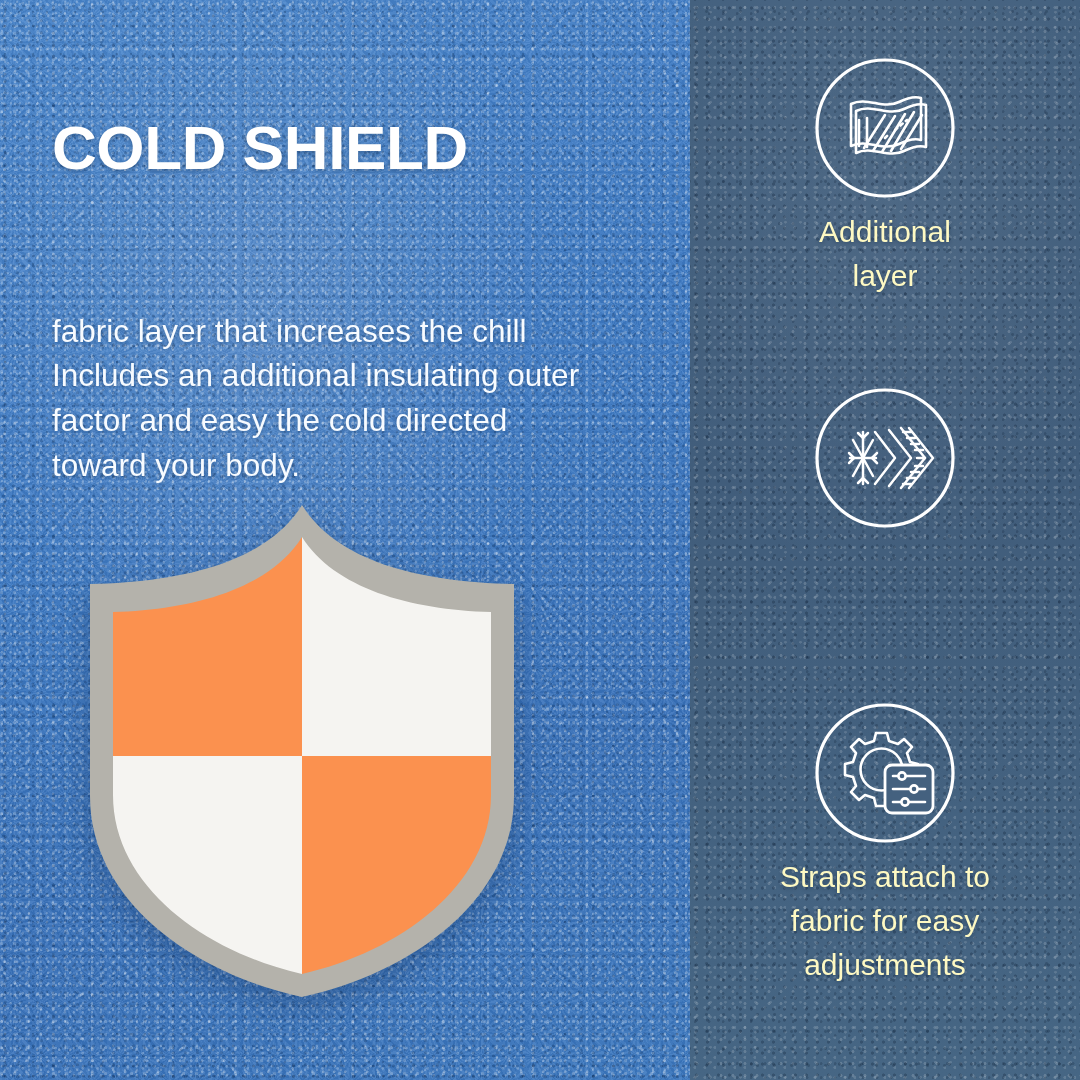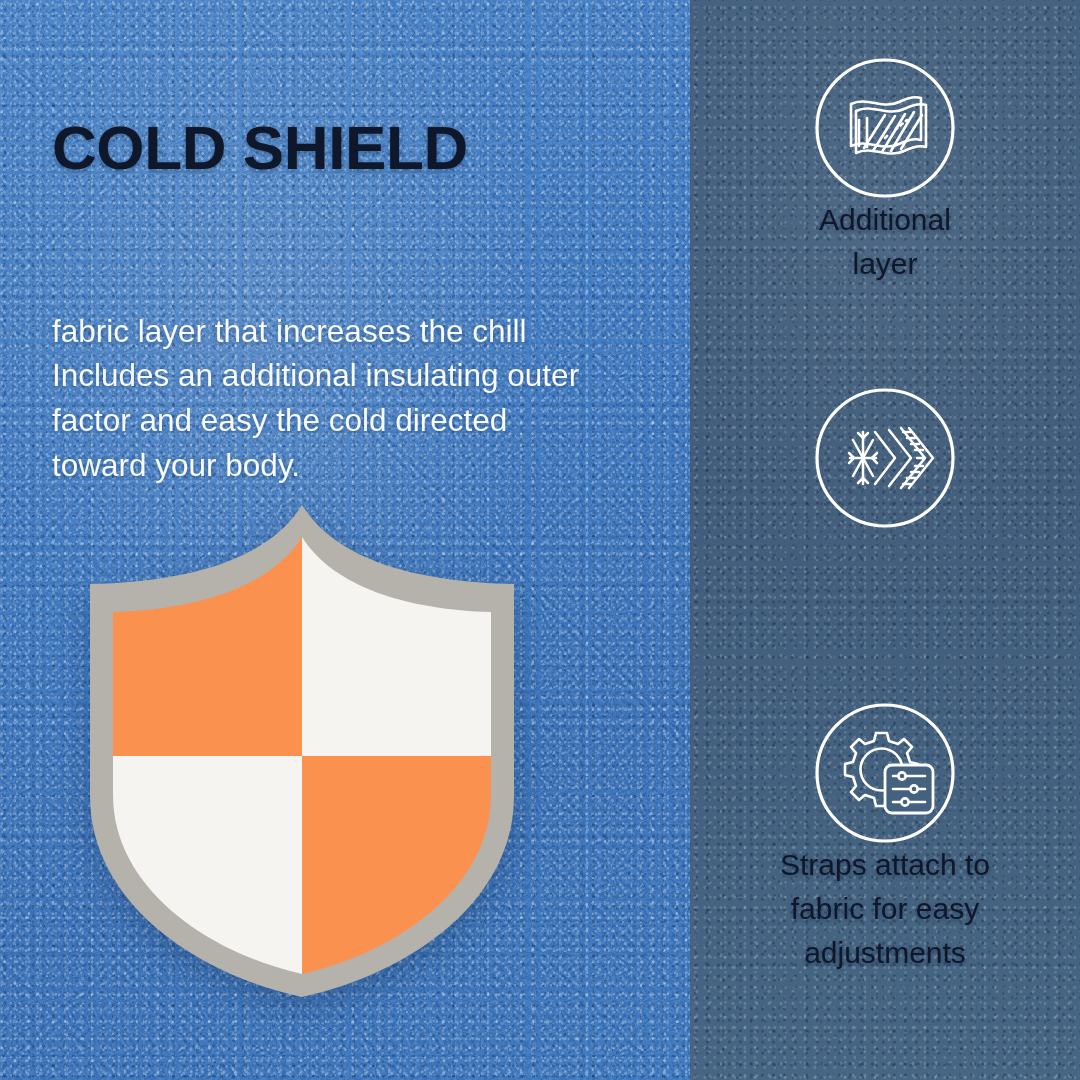--- a/index.html
+++ b/index.html
@@ -66,21 +66,21 @@
     background-image:
       radial-gradient(circle at 40% 55%, rgba(10,28,50,.28) 0 1.3px, rgba(10,28,50,0) 1.9px),
       radial-gradient(circle at 80% 40%, rgba(10,28,50,.22) 0 1.1px, rgba(10,28,50,0) 1.6px),
       radial-gradient(circle at 15% 85%, rgba(10,28,50,.24) 0 1.2px, rgba(10,28,50,0) 1.7px);
     background-size:11px 11px,14px 14px,17px 17px;
   }
 
   
   .headline{
     position:absolute;left:52px;top:70px;width:600px;
-    color:#0f172a;font-size:62px;line-height:1.16;font-weight:bold;
+    color:#ffffff;font-size:62px;line-height:1.16;font-weight:bold;
     letter-spacing:-0.4px;
     text-shadow:0 2px 5px rgba(10,35,70,.35);
   }
   .headline .ln{display:block;}
   .body-copy{
     position:absolute;left:52px;top:277px;width:575px;
     color:#f7fbff;font-size:31.5px;line-height:1.42;font-weight:normal;
     text-shadow:0 1px 4px rgba(10,35,70,.35);
   }
   .body-copy .ln{display:block;}
@@ -91,21 +91,21 @@
   .shield-wrap svg{display:block;width:100%;height:100%;}
 
   
   .feature{position:absolute;left:690px;width:390px;text-align:center;}
   .feature-1{top:58px;}
   .feature-2{top:388px;}
   .feature-3{top:703px;}
   .icon-circle{width:140px;height:140px;margin:0 auto;}
   .icon-circle svg{display:block;width:140px;height:140px;}
   .feature-caption{
-    color:#0f172a;font-size:30px;line-height:1.46;
+    margin-top:12px;color:#fef9c3;font-size:30px;line-height:1.46;
     font-weight:normal;text-shadow:0 1px 4px rgba(8,25,48,.4);
     padding:0 34px;
   }
   .feature-caption .ln{display:block;}
 </style>
 </head>
 <body>
 
 <div class="page">
 

